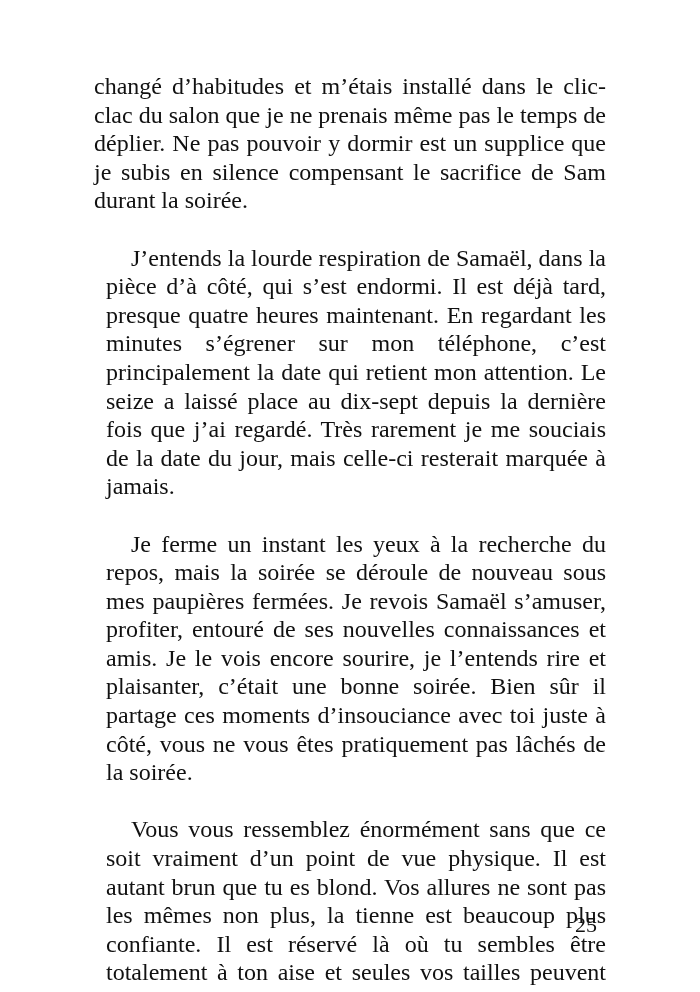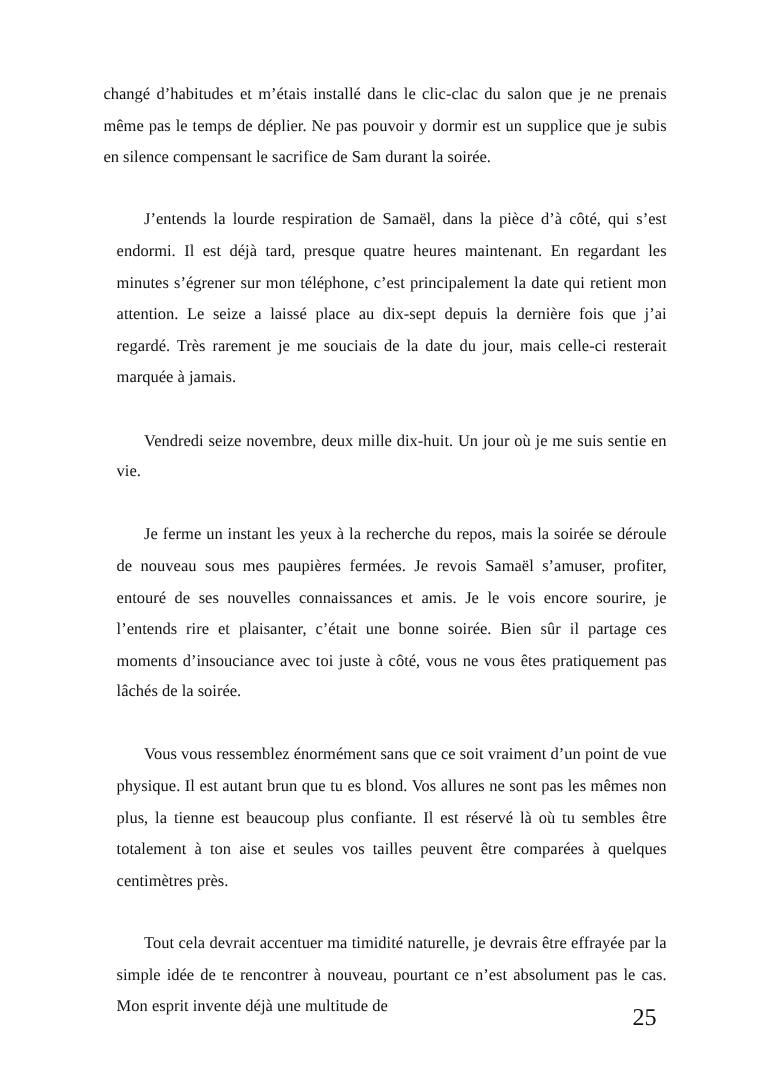--- a/index.html
+++ b/index.html
@@ -16,21 +16,21 @@
       color: #111111;
     }
     .page {
       position: absolute;
       left: 94px;
       top: 72px;
       width: 512px;
     }
     .para {
       margin: 0;
-      font-size: 15px;
+      font-size: 24px;
       line-height: 28.6px;
       text-align: justify;
       text-indent: 0;
       hyphens: none;
     }
     .para.indent {
       text-indent: 25px;
     }
     .para.gap {
       margin-top: 28.6px;
@@ -44,19 +44,18 @@
       font-size: 22px;
       line-height: 24px;
     }
   </style>
 </head>
 <body>
 
 <div class="page">
   <p class="para">changé d’habitudes et m’étais installé dans le clic-clac du salon que je ne prenais même pas le temps de déplier. Ne pas pouvoir y dormir est un supplice que je subis en silence compensant le sacrifice de Sam durant la soirée.</p>
   <p class="para indent gap">J’entends la lourde respiration de Samaël, dans la pièce d’à côté, qui s’est endormi. Il est déjà tard, presque quatre heures maintenant. En regardant les minutes s’égrener sur mon téléphone, c’est principalement la date qui retient mon attention. Le seize a laissé place au dix-sept depuis la dernière fois que j’ai regardé. Très rarement je me souciais de la date du jour, mais celle-ci resterait marquée à jamais.</p>
-  <p class="para indent gap">Vendredi seize novembre, deux mille dix-huit. Un jour où je me suis sentie en vie.</p>
   <p class="para indent gap">Je ferme un instant les yeux à la recherche du repos, mais la soirée se déroule de nouveau sous mes paupières fermées. Je revois Samaël s’amuser, profiter, entouré de ses nouvelles connaissances et amis. Je le vois encore sourire, je l’entends rire et plaisanter, c’était une bonne soirée. Bien sûr il partage ces moments d’insouciance avec toi juste à côté, vous ne vous êtes pratiquement pas lâchés de la soirée.</p>
   <p class="para indent gap">Vous vous ressemblez énormément sans que ce soit vraiment d’un point de vue physique. Il est autant brun que tu es blond. Vos allures ne sont pas les mêmes non plus, la tienne est beaucoup plus confiante. Il est réservé là où tu sembles être totalement à ton aise et seules vos tailles peuvent être comparées à quelques centimètres près.</p>
   <p class="para indent gap">Tout cela devrait accentuer ma timidité naturelle, je devrais être effrayée par la simple idée de te rencontrer à nouveau, pourtant ce n’est absolument pas le cas. Mon esprit invente déjà une multitude de</p>
 </div>
 
 <div class="page-number">25</div>
 
 </body></html>

